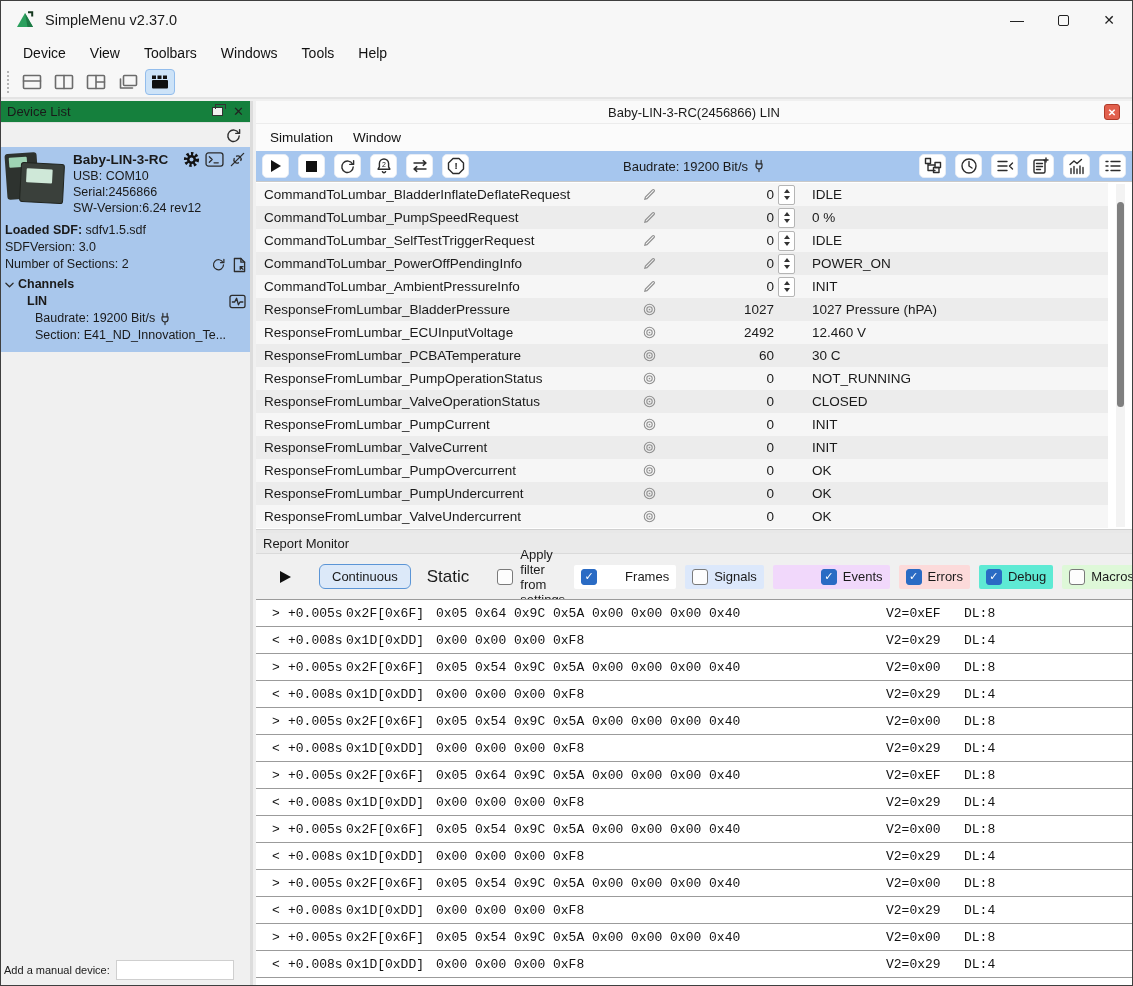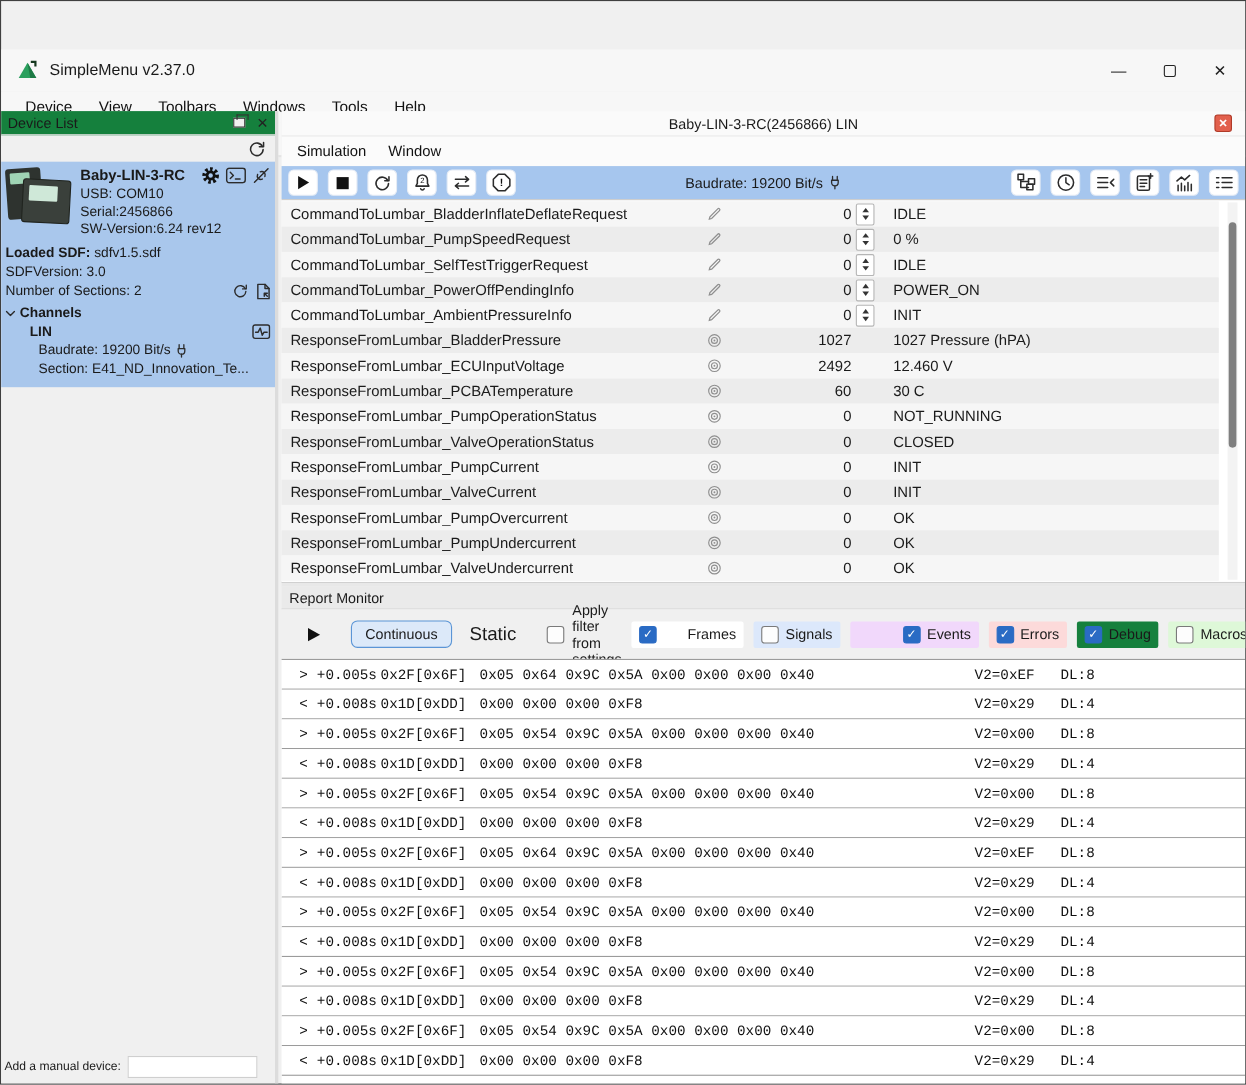--- a/index.html
+++ b/index.html
@@ -1,21 +1,21 @@
 <!DOCTYPE html>
 <html><head>
 <meta charset="utf-8">
 <style>
   * { margin:0; padding:0; box-sizing:border-box; }
   html,body { width:1133px; height:986px; overflow:hidden; }
   body { font-family:"Liberation Sans", sans-serif; background:#f0f0f0; color:#1a1a1a;
          border:1px solid #3f3f3f; position:relative; }
 
   
-  .titlebar { height:38px; background:#f7f7f7; display:flex; align-items:center;margin-top:44px; }
+  .titlebar { height:38px; background:#f7f7f7; display:flex; align-items:center; }
   .app-logo { width:20px; height:20px; margin-left:14px; }
   .app-title { font-size:14.5px; margin-left:10px; }
   .win-controls { margin-left:auto; display:flex; height:100%; }
   .win-btn { width:46px; height:100%; display:flex; align-items:center; justify-content:center;
              font-size:14px; color:#222; }
   .max-glyph { width:11px; height:11px; border:1.2px solid #222; border-radius:2px; }
 
   .menubar { height:28px; background:#f7f7f7; display:flex; align-items:center; padding-left:10px; }
   .menu-item { font-size:14px; padding:3px 12px; color:#111; }
 
@@ -760,21 +760,21 @@
         <label class="filter-pill" style="background: rgb(241, 216, 251); padding-left: 48px;">
           <span class="cb"></span>
           <span>Events</span>
         </label>
 
         <label class="filter-pill" style="background: rgb(252, 218, 218);">
           <span class="cb"></span>
           <span>Errors</span>
         </label>
 
-        <label class="filter-pill" style="background: #15803d;">
+        <label class="filter-pill" style="background: #5eead4;">
           <span class="cb"></span>
           <span>Debug</span>
         </label>
 
         <label class="filter-pill unchecked" style="background: rgb(222, 248, 216);">
           <span class="cb"></span>
           <span>Macros</span>
         </label>
       </div>
     <div class="rt-trash-wrap">

